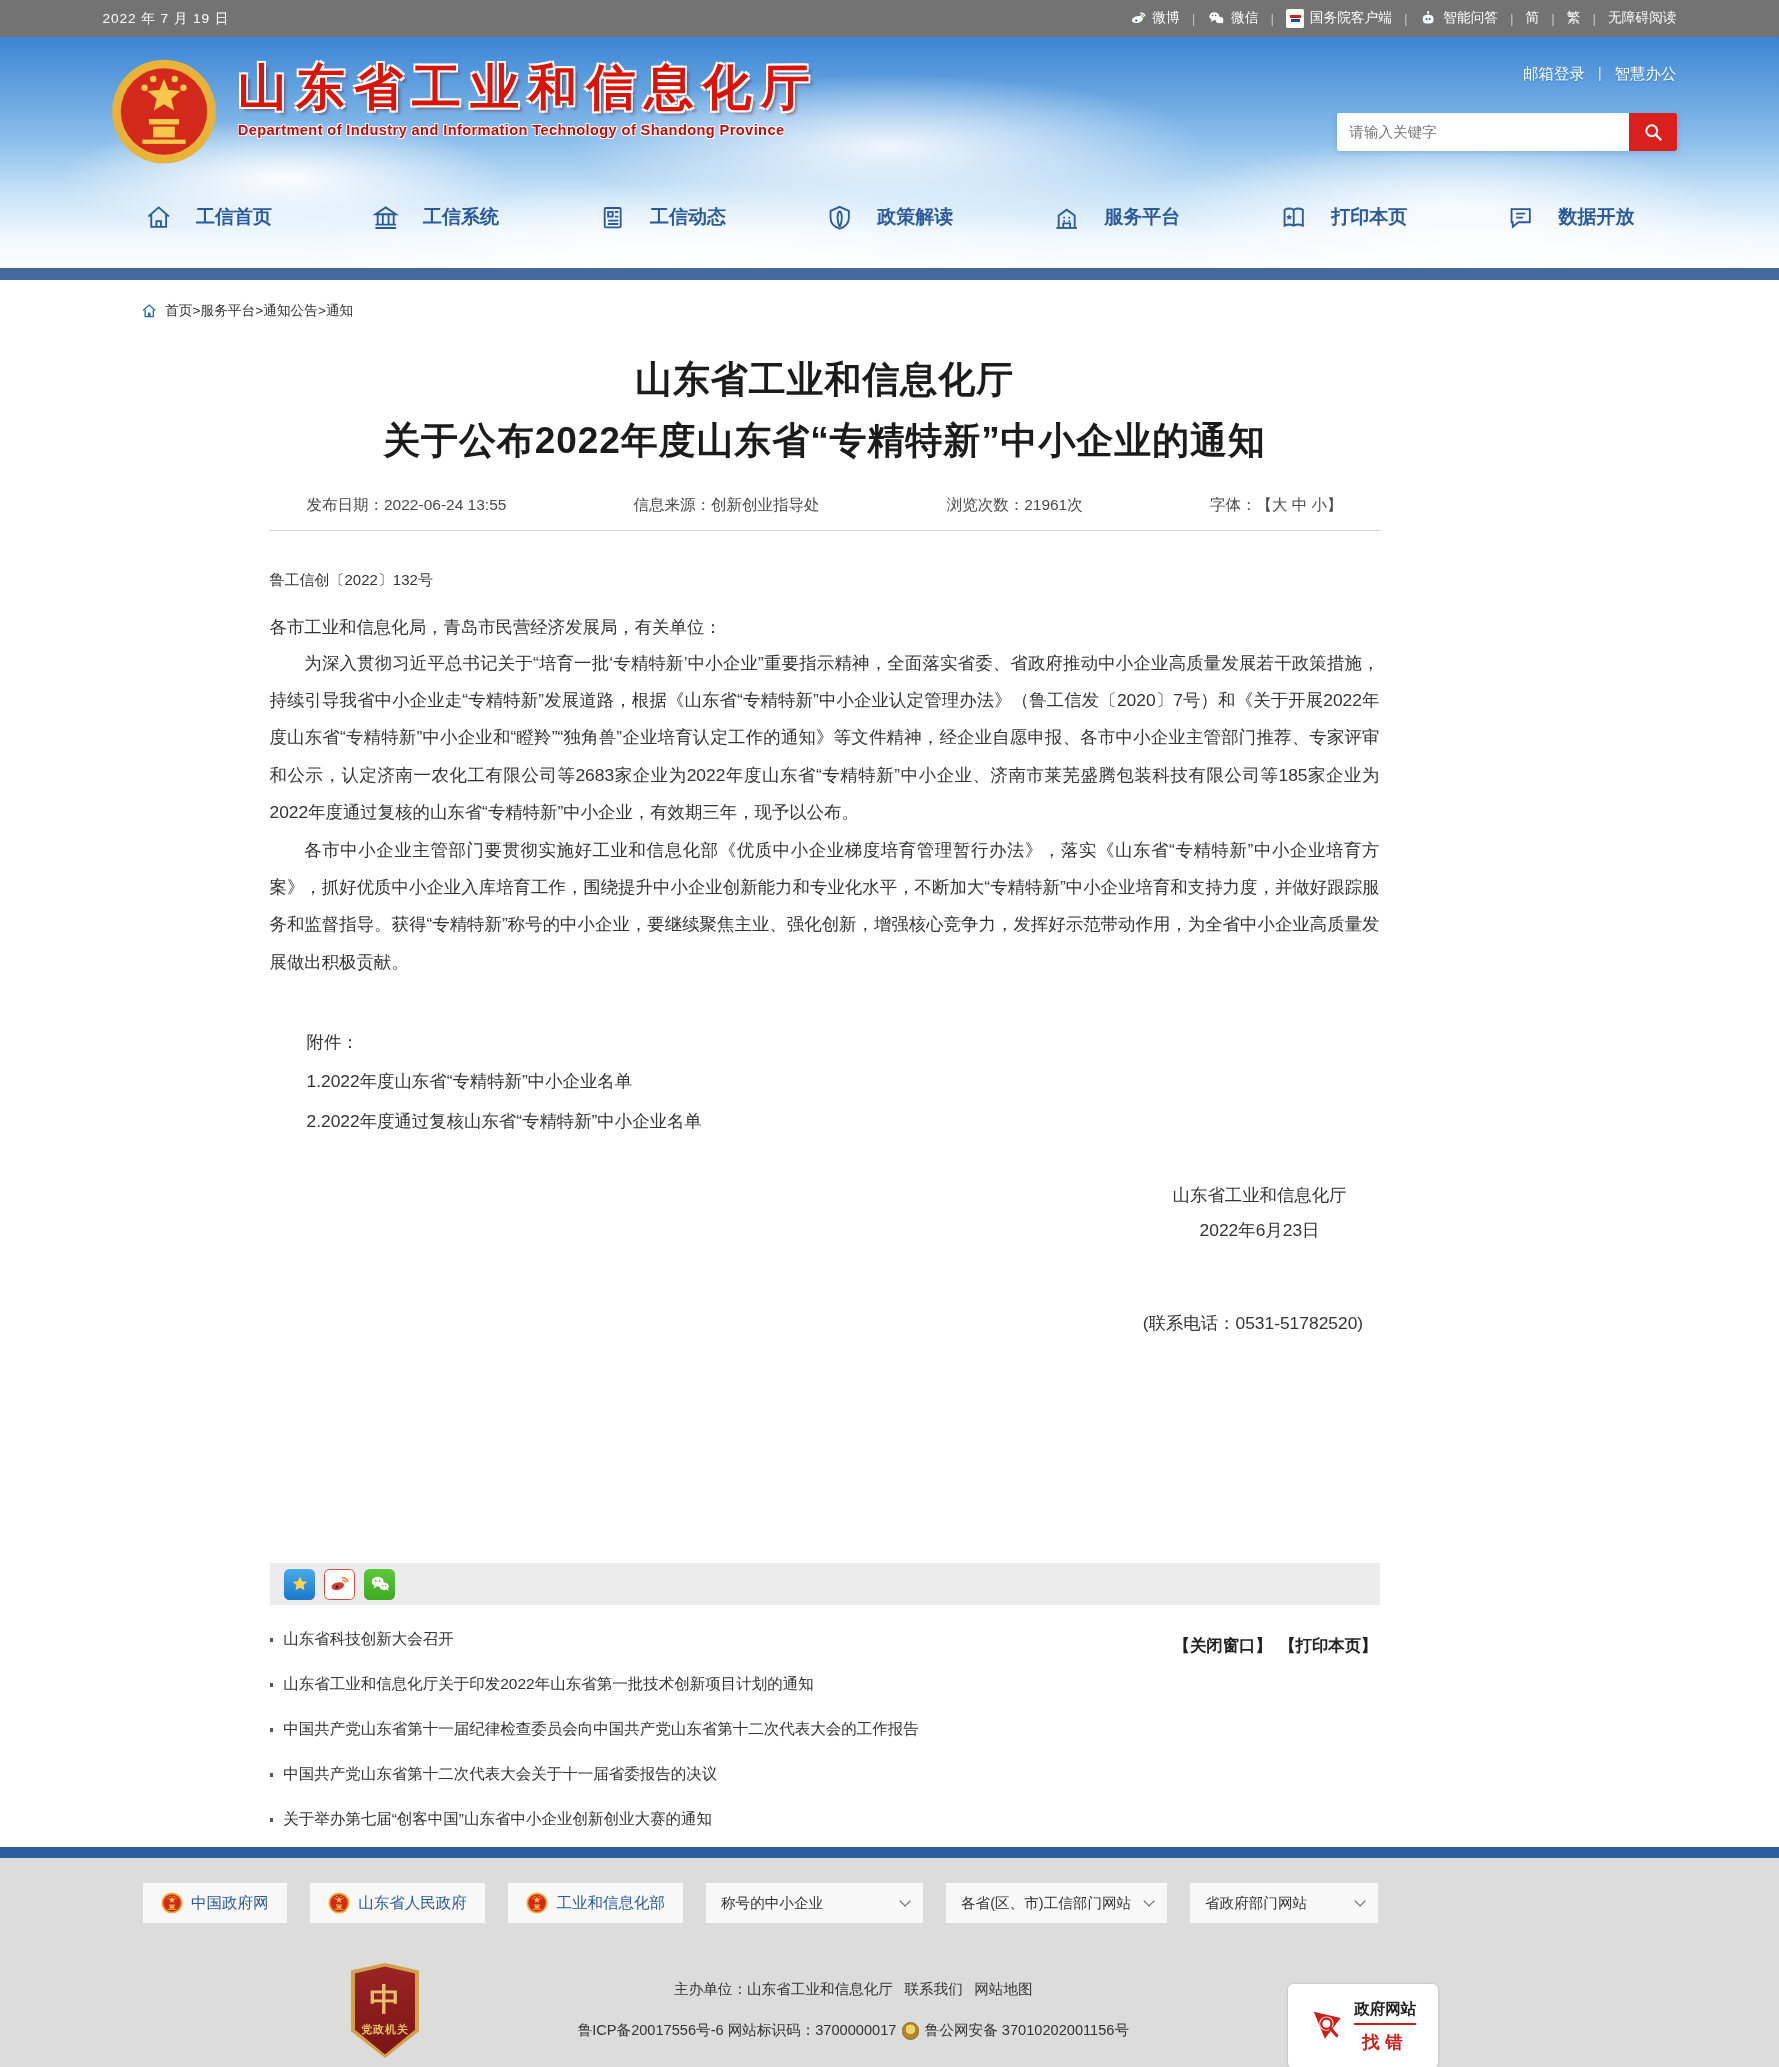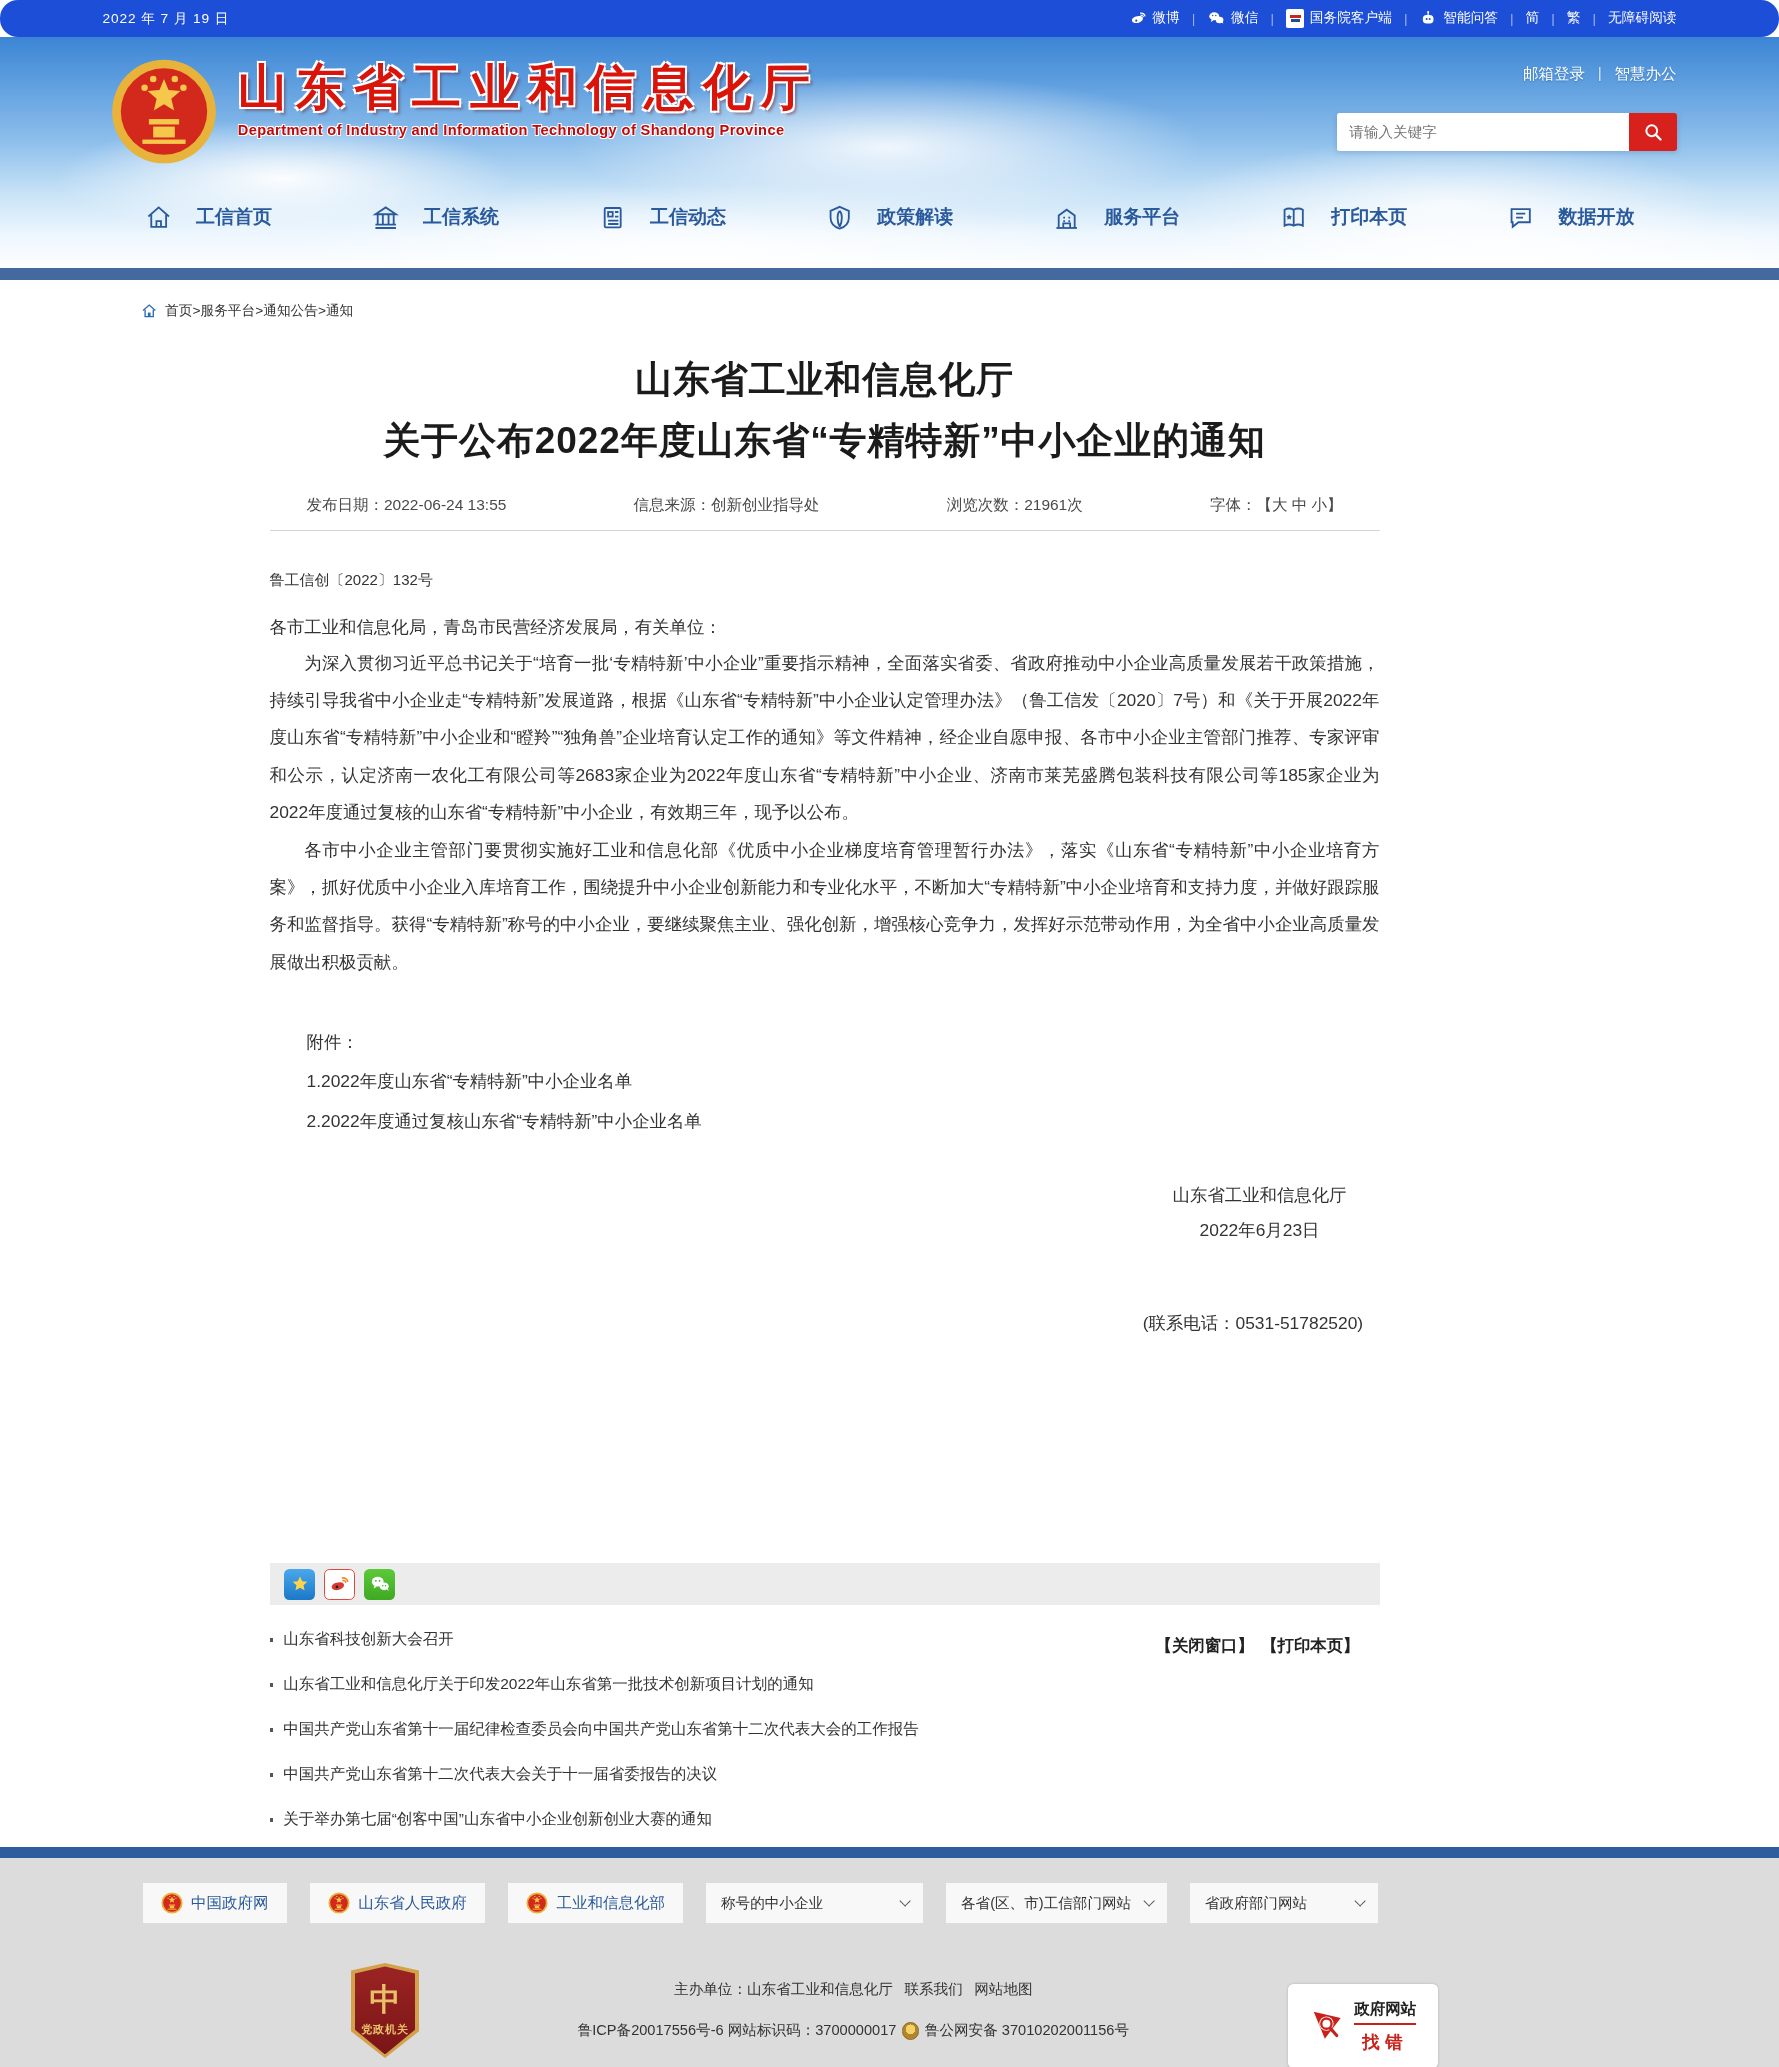--- a/index.html
+++ b/index.html
@@ -6,21 +6,21 @@
   html,body { margin:0; padding:0; }
   body {
     width:1779px;
     background:#ffffff;
     font-family:"Liberation Sans","DejaVu Sans",sans-serif;
     color:#333;
   }
   .wrapper { width:1574px; margin:0 auto; }
 
   
-  .topbar { height:37px; background:#1d4ed8;border-radius:18px; }
+  .topbar { height:37px; background:#737373; }
   .topbar-inner { display:flex; align-items:center; justify-content:space-between; height:100%; }
   .topbar-date { color:#fff; font-size:13.7px; letter-spacing:0.9px; }
   .topbar-right { display:flex; align-items:center; gap:12px; color:#fff; font-size:13.7px; }
   .topbar-item { display:flex; align-items:center; gap:5.5px; cursor:pointer; color:#fff; }
   .tb-sep { color:rgba(255,255,255,.55); }
   .tb-ico { width:18.3px; height:18.3px; display:inline-flex; }
   .tb-client { width:18.3px; height:18.3px; background:#fff; border-radius:1.8px; display:inline-flex; flex-direction:column; justify-content:center; align-items:center; gap:1.8px; }
   .tb-client i { display:block; width:11px; height:2.7px; background:#c22; }
   .tb-client i+i { background:#1e4f94; width:9.1px; }
 
@@ -92,21 +92,21 @@
 
   
   .sharebar { background:#ececec; height:42px; display:flex; align-items:center; gap:9.1px; padding-left:14.6px; }
   .share-icon { width:31px; height:31px; border-radius:5.5px; display:flex; align-items:center;
     justify-content:center; cursor:pointer; }
   .share-qzone { background:linear-gradient(180deg,#4aa8ec,#1a78c8); }
   .share-weibo { background:#fff; border:1.8px solid #dd4a3a; border-radius:5.5px; }
   .share-wechat { background:linear-gradient(180deg,#5cc93a,#3fa922); }
 
   .links-block { position:relative; margin-top:11px; padding-bottom:16.4px; }
-  .actions { position:absolute; right:20px; top:5.5px; display:flex; gap:7.3px; font-size:16.4px;
+  .actions { position:absolute; right:2px; top:5.5px; display:flex; gap:7.3px; font-size:16.4px;
     font-weight:bold; color:#222; }
   .actions span { cursor:pointer; }
   .links { list-style:none; margin:3.7px 0 0 0; padding:0; }
   .links li { display:flex; align-items:center; gap:10px; margin-top:24px; font-size:15.5px;
     color:#333; cursor:pointer; }
   .bullet { width:3.7px; height:3.7px; background:#555; flex:none; }
 
   
   .footband { height:11px; background:#2e5d9e; }
   .footer { background:#dcdcdc; padding:25.6px 0 27.4px 0; }

